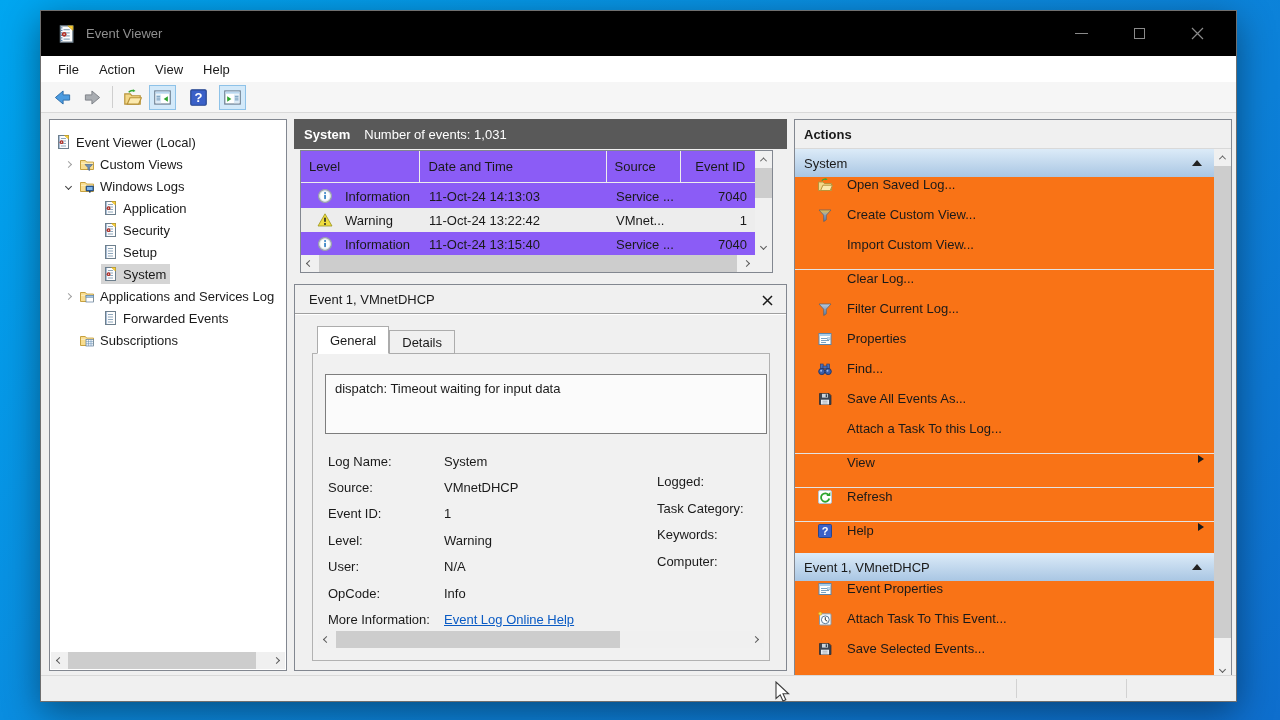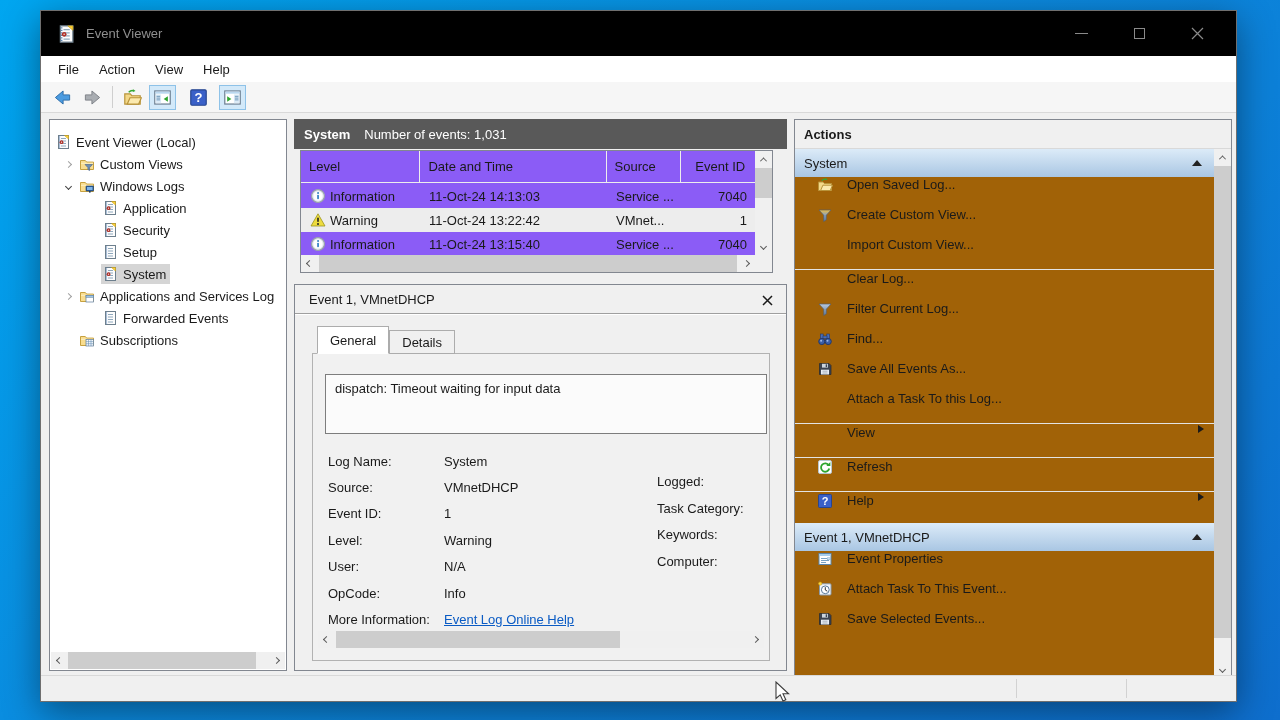--- a/index.html
+++ b/index.html
@@ -52,21 +52,21 @@
   .mid-header { position:absolute; left:253px; top:108px; width:493px; height:30px; background:#595959; color:#fff; display:flex; align-items:center; }
   .mid-header .log { font-weight:bold; margin-left:10px; }
   .mid-header .cnt { margin-left:14px; }
   
   .events-table { position:absolute; left:259px; top:139px; width:473px; height:123px; background:#8b5cf6; border:1px solid #828790; }
   .et-header { position:absolute; top:0; left:0; right:17px; height:32px; display:flex; border-bottom:1px solid #ededed; }
   .et-col { padding:8px 0 0 8px; border-right:1px solid #ededed; overflow:hidden; white-space:nowrap; }
   .et-row { position:absolute; left:0; right:17px; height:24px; display:flex; align-items:center; white-space:nowrap; }
   .et-row.selected { background:#ededed; }
   .cell { overflow:hidden; flex:0 0 auto; display:flex; align-items:center; }
-  .c-level { width:120px; padding-left:9px; gap:4px; }
+  .c-level { width:120px; padding-left:16px; gap:12px; }
   .c-date { width:187px; padding-left:8px; }
   .c-src { width:75px; padding-left:8px; }
   .c-id { width:72px; justify-content:flex-end; padding-right:8px; }
   .et-vscroll { position:absolute; right:0; top:0; width:17px; height:104px; background:#f0f0f0; }
   .et-vscroll .sb-btn.u { position:absolute; top:0; } .et-vscroll .sb-btn.d { position:absolute; bottom:0; }
   .et-hscroll { position:absolute; bottom:0; left:0; right:17px; height:17px; background:#f0f0f0; }
   .et-hscroll .sb-btn.l { position:absolute; left:0; } .et-hscroll .sb-btn.r { position:absolute; right:0; }
   .et-corner { position:absolute; right:0; bottom:0; width:17px; height:17px; background:#f0f0f0; }
   
   .detail-panel { position:absolute; left:253px; top:273px; width:493px; height:387px; background:#f0f0f0; border:1px solid #828790; }
@@ -81,21 +81,21 @@
   .df-row { height:26.4px; display:flex; align-items:center; }
   .df-label { width:131px; padding-left:15px; flex:0 0 131px; }
   .link { color:#0a5bc4; text-decoration:underline; }
   .dp-rfields { position:absolute; left:340px; top:120.4px; width:118px; overflow:hidden; }
   .rf-row { height:26.4px; display:flex; align-items:center;flex-direction:column; }
   .rf-label { width:110px; flex:0 0 110px; }
   .rf-value { width:8px; overflow:hidden; white-space:nowrap; }
   .dp-hscroll { position:absolute; left:5px; right:5px; bottom:12px; height:17px; background:#f0f0f0; }
   .dp-hscroll .sb-btn.l { position:absolute; left:0; } .dp-hscroll .sb-btn.r { position:absolute; right:0; }
   
-  .actions-panel { position:absolute; left:753px; top:108px; width:438px; height:560px; background:#a16207; border:1px solid #828790; overflow:hidden; }
+  .actions-panel { position:absolute; left:753px; top:108px; width:438px; height:560px; background:#f97316; border:1px solid #828790; overflow:hidden; }
   .ap-title { height:29px; background:#f0f0f0; border-bottom:1px solid #d9d9d9; display:flex; align-items:center; padding-left:9px; font-weight:bold; }
   .ap-content { position:absolute; top:29px; left:0; right:17px; bottom:0; overflow:hidden; }
   .ap-sec { height:28px; background:linear-gradient(#dcebf8,#a9c6e3); display:flex; align-items:center; padding:0 12px 0 9px; }
   .ap-sec .tri { margin-left:auto; width:0; height:0; border-left:5px solid transparent; border-right:5px solid transparent; border-bottom:6px solid #222; }
   .ap-item { height:30px; display:flex; align-items:flex-start; padding-left:22px; }
   .ap-item .ic { margin-right:14px; }
   .ap-item .spacer { width:30px; flex:0 0 30px; }
   .ap-arrow { margin-left:auto; margin-right:10px; width:0; height:0; border-top:4.5px solid transparent; border-bottom:4.5px solid transparent; border-left:6px solid #1a1a1a; }
   .ap-sep { height:4px; display:flex; align-items:center; }
   .ap-sep .line { height:1px; background:#e3e3e3; width:100%; }
@@ -577,20 +577,26 @@
           <span>Clear Log...</span>
         </div>
       <div class="ap-item">
           <svg class="ic">
             <use href="#s-funnel-blue"></use>
           </svg>
           <span>Filter Current Log...</span>
         </div>
       <div class="ap-item">
           <svg class="ic">
+            <use href="#s-props"></use>
+          </svg>
+          <span>Properties</span>
+        </div>
+      <div class="ap-item">
+          <svg class="ic">
             <use href="#s-find"></use>
           </svg>
           <span>Find...</span>
         </div>
       <div class="ap-item">
           <svg class="ic">
             <use href="#s-save"></use>
           </svg>
           <span>Save All Events As...</span>
         </div>

